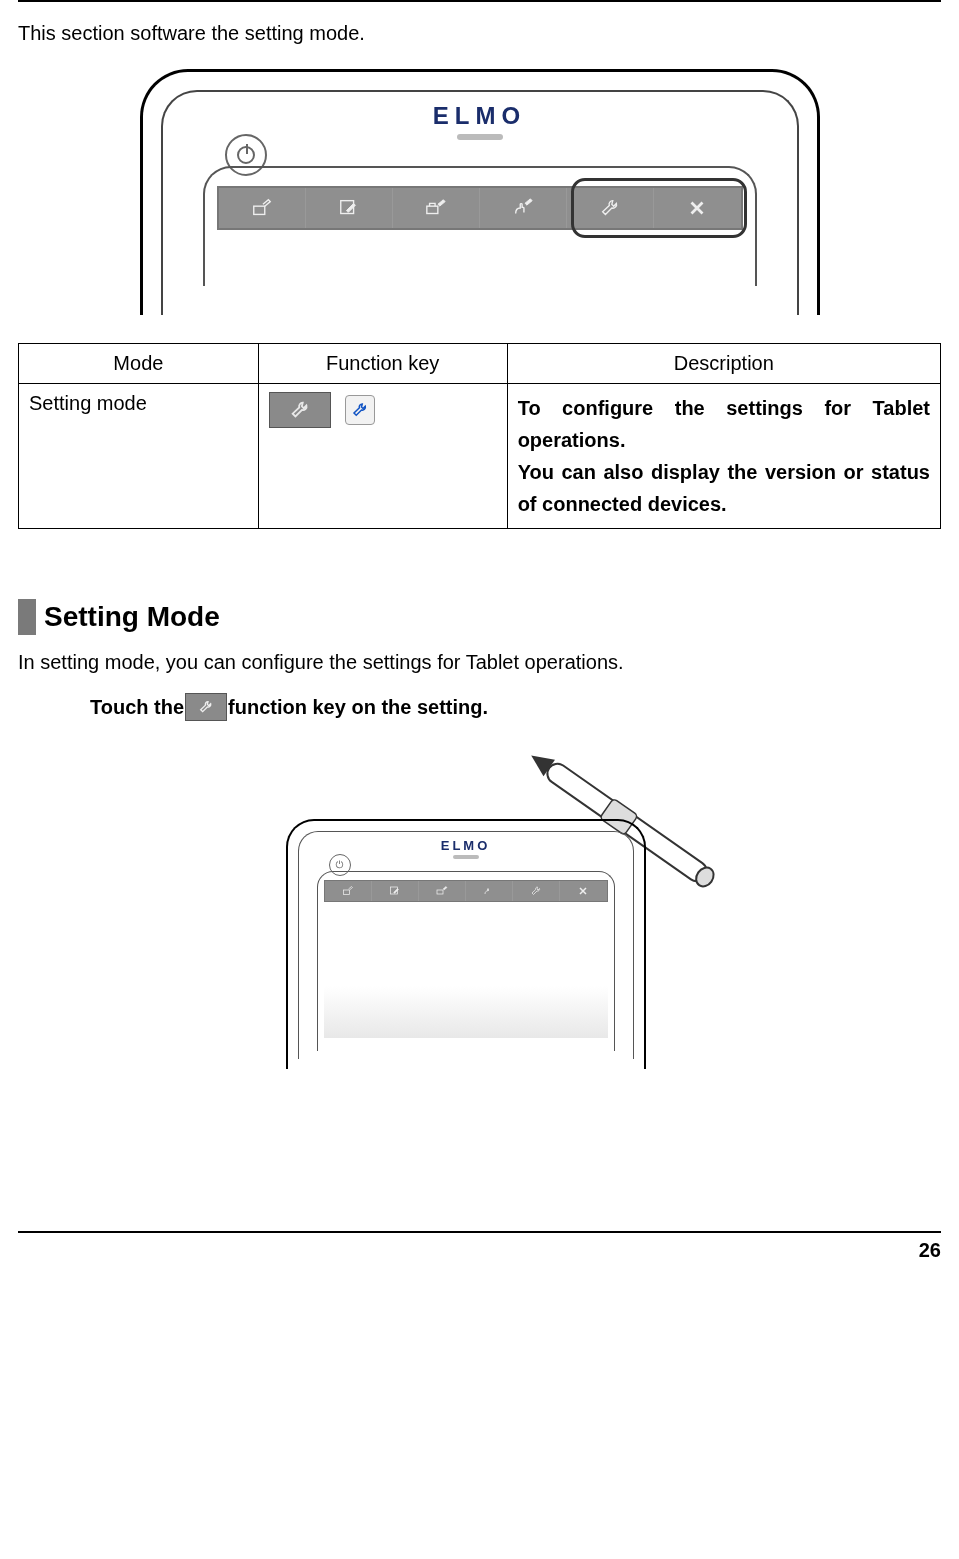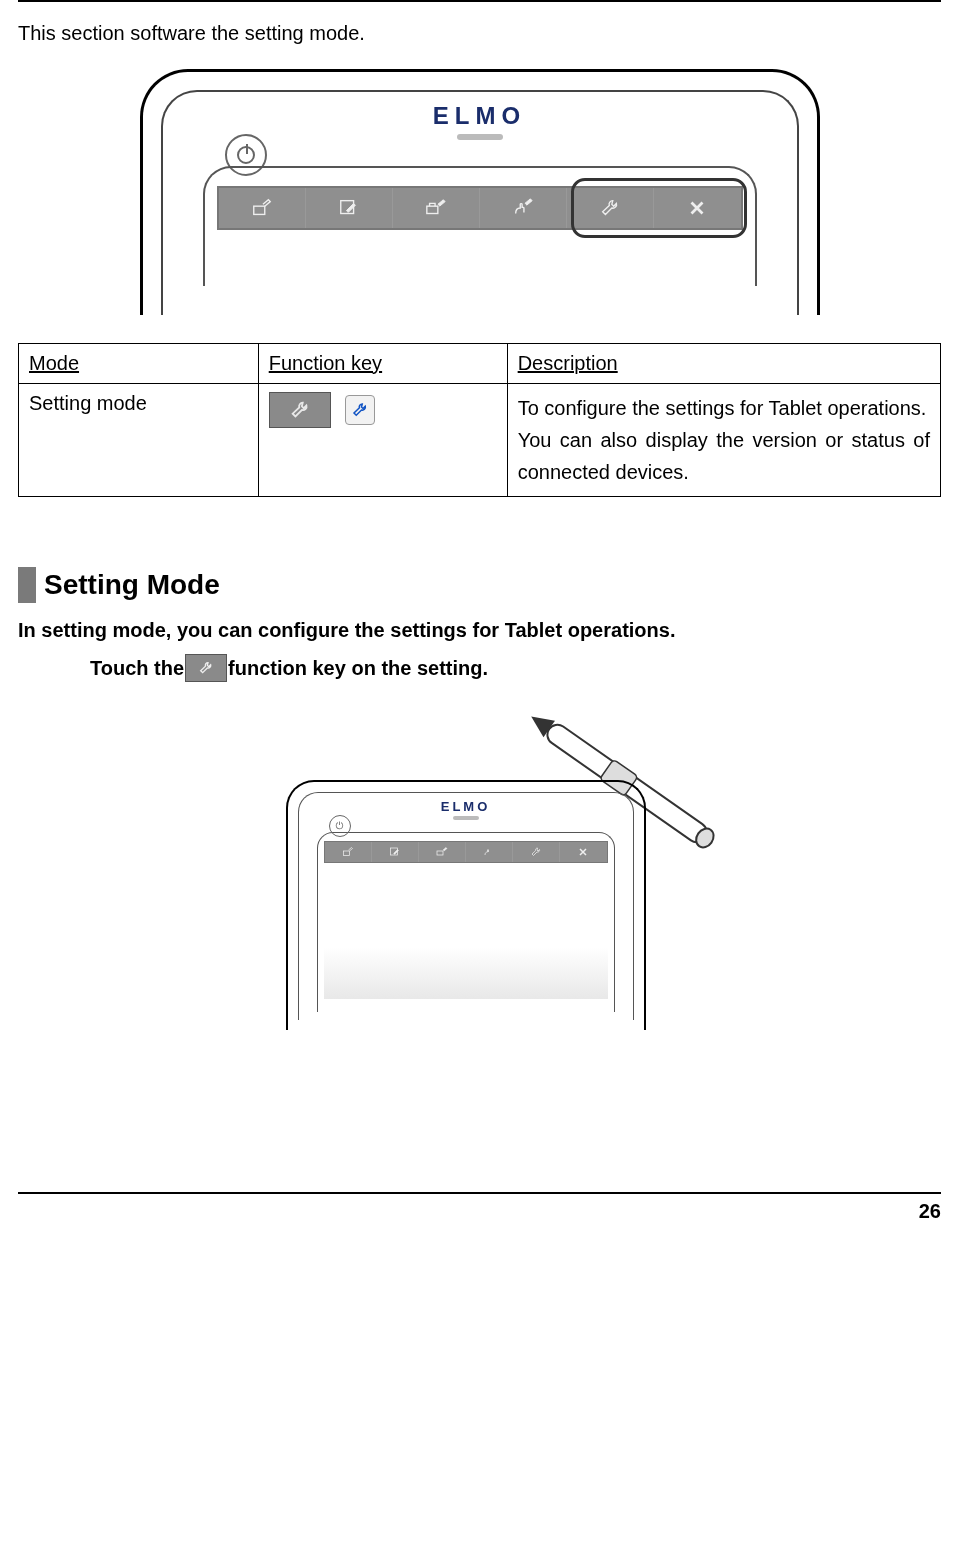--- a/index.html
+++ b/index.html
@@ -125,26 +125,26 @@
     margin-bottom: 70px;
   }
   table.modes th, table.modes td {
     border: 1px solid #000;
     padding: 8px 10px;
     vertical-align: top;
     font-weight: normal;
     text-align: left;
   }
   table.modes th {
-    text-align: left;
-    text-decoration: underline;
+    text-align: center;
   }
   table.modes td.desc {
     text-align: justify;
     line-height: 1.6;
+    font-weight: bold;
   }
   .fn-cell {
     text-align: center;
     padding-top: 14px;
   }
   .fn-pair {
     display: inline-flex;
     align-items: center;
     gap: 14px;
   }
@@ -177,22 +177,21 @@
     width: 18px;
     height: 36px;
     background: #7a7a7a;
     margin-right: 8px;
   }
   .section-head h2 {
     font-size: 28px;
     font-weight: bold;
   }
   .body-text {
-    margin-bottom: 12px;
-    font-weight: bold;
+    margin-bottom: 19px;
   }
   .instruction {
     font-weight: bold;
     margin-left: 72px;
     margin-bottom: 20px;
     display: flex;
     align-items: center;
     gap: 1px;
     flex-wrap: wrap;
   }

